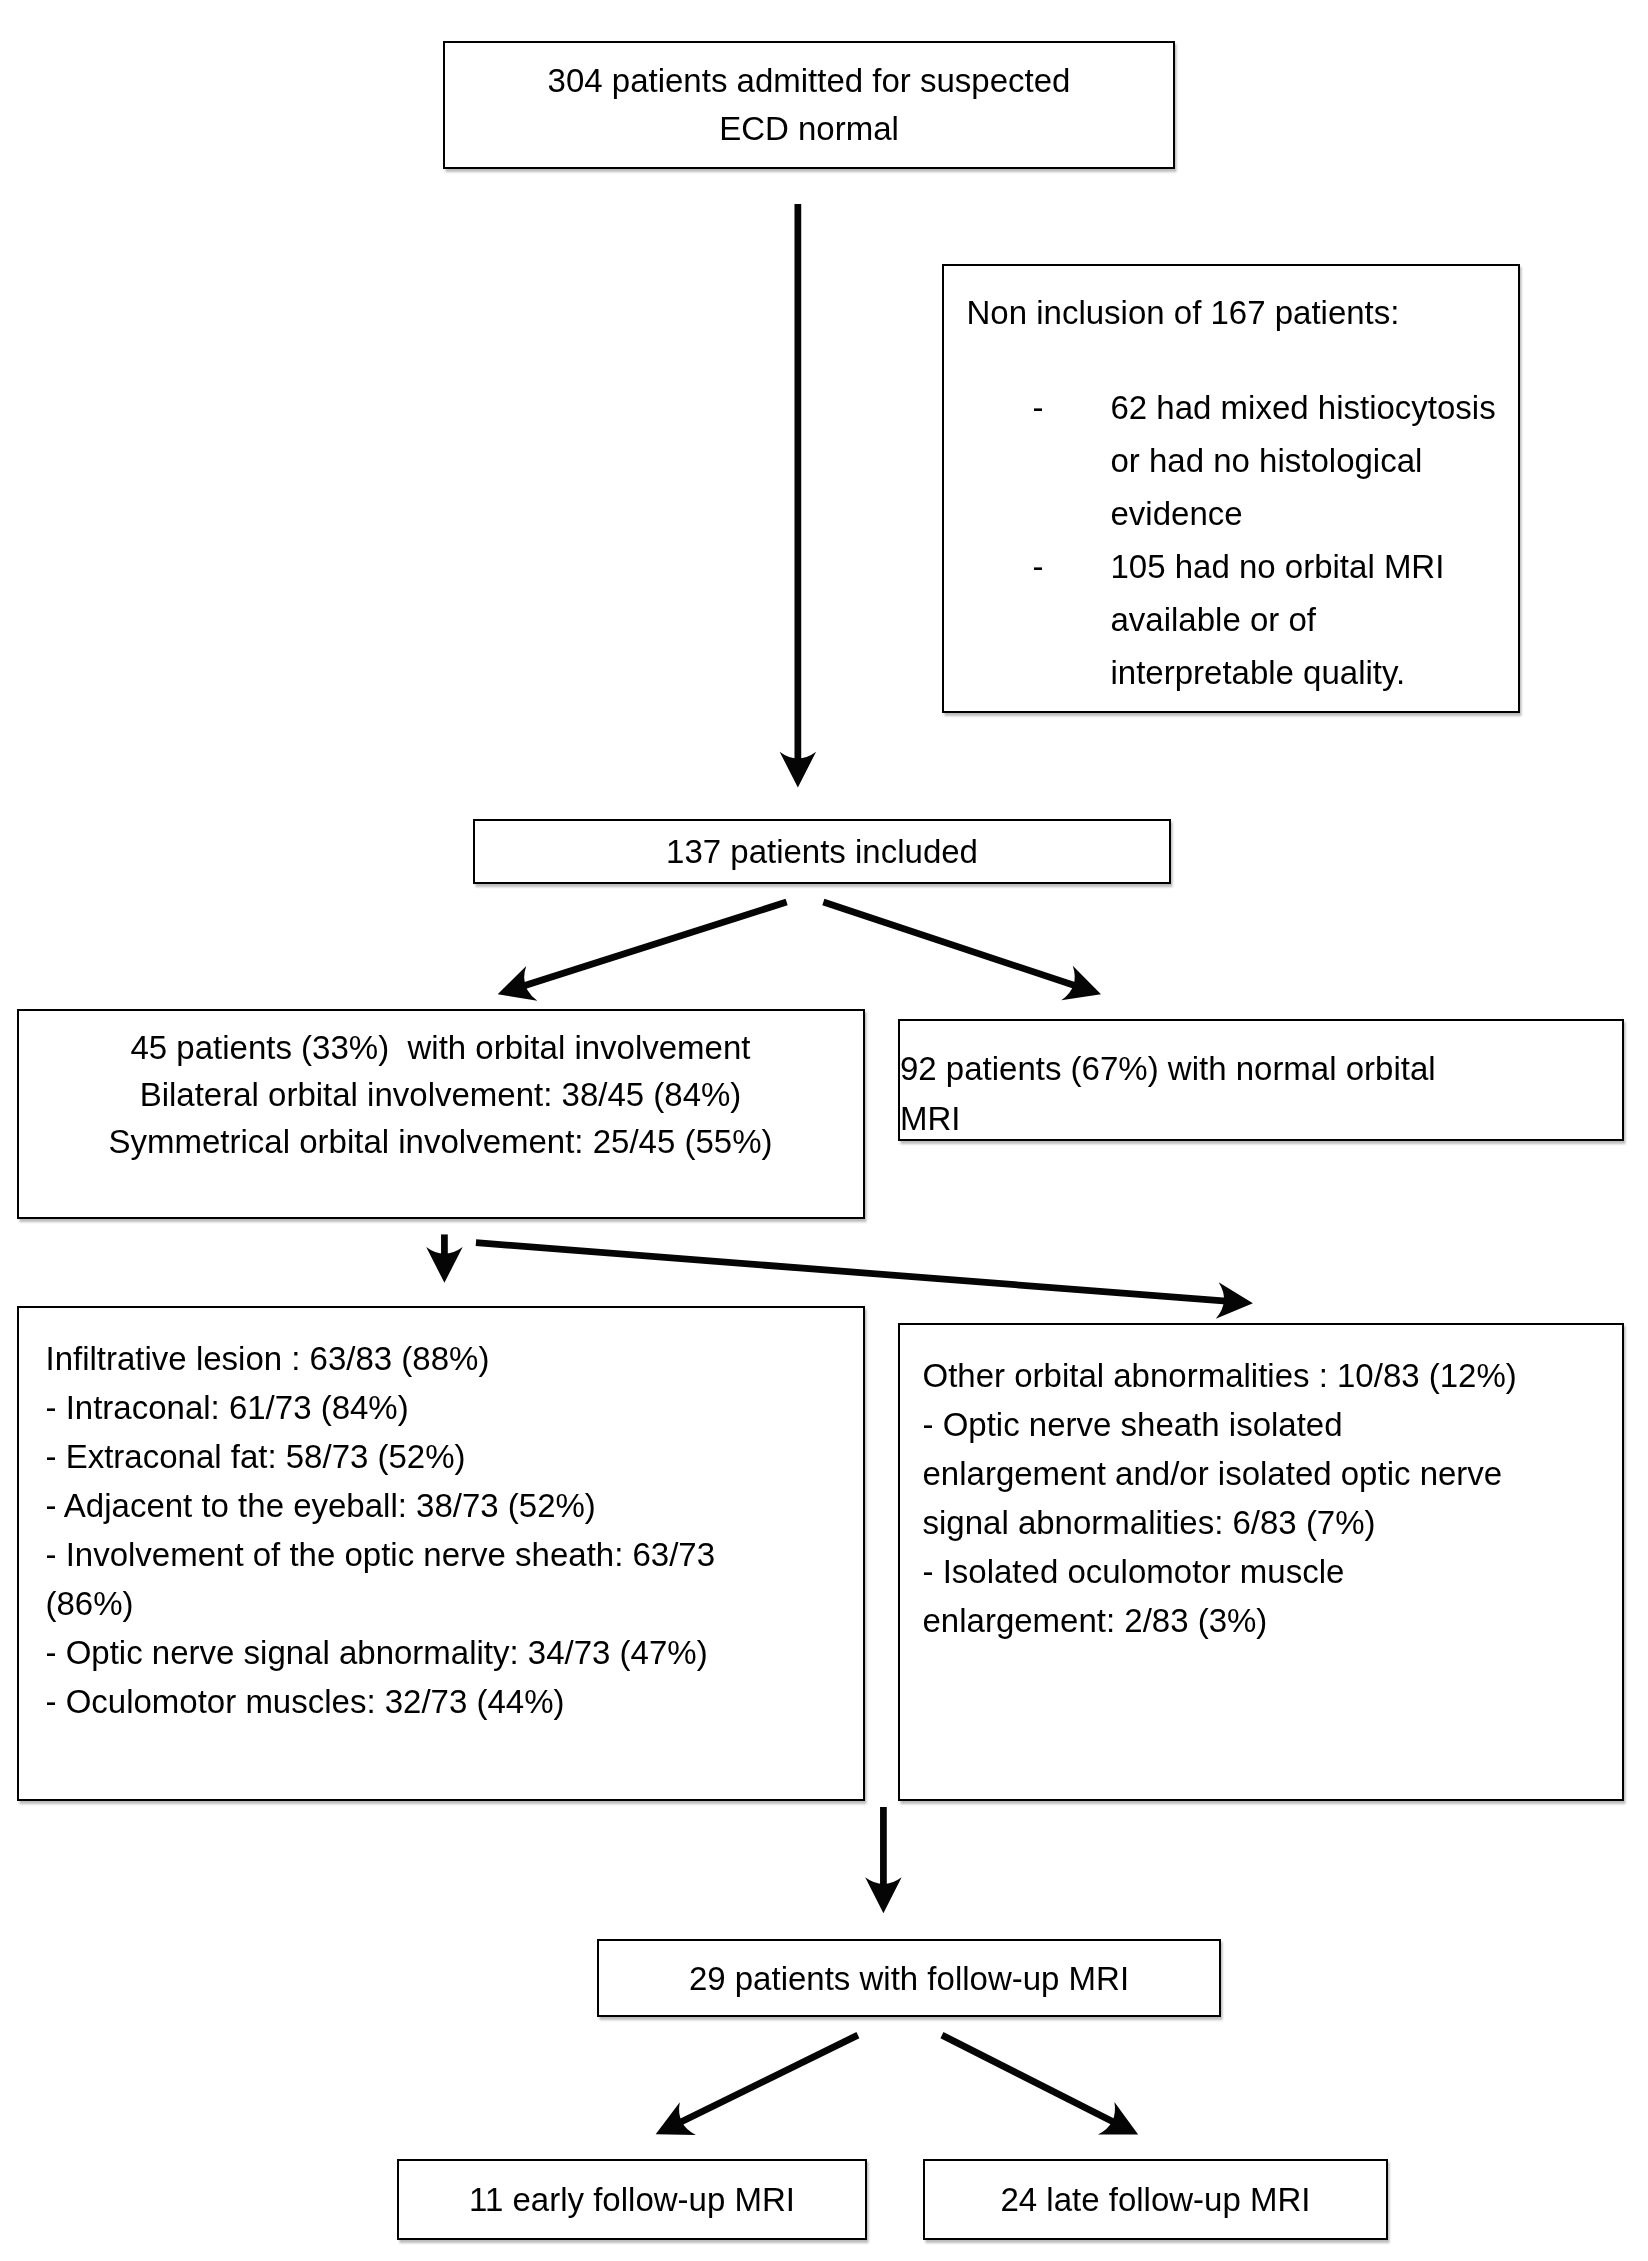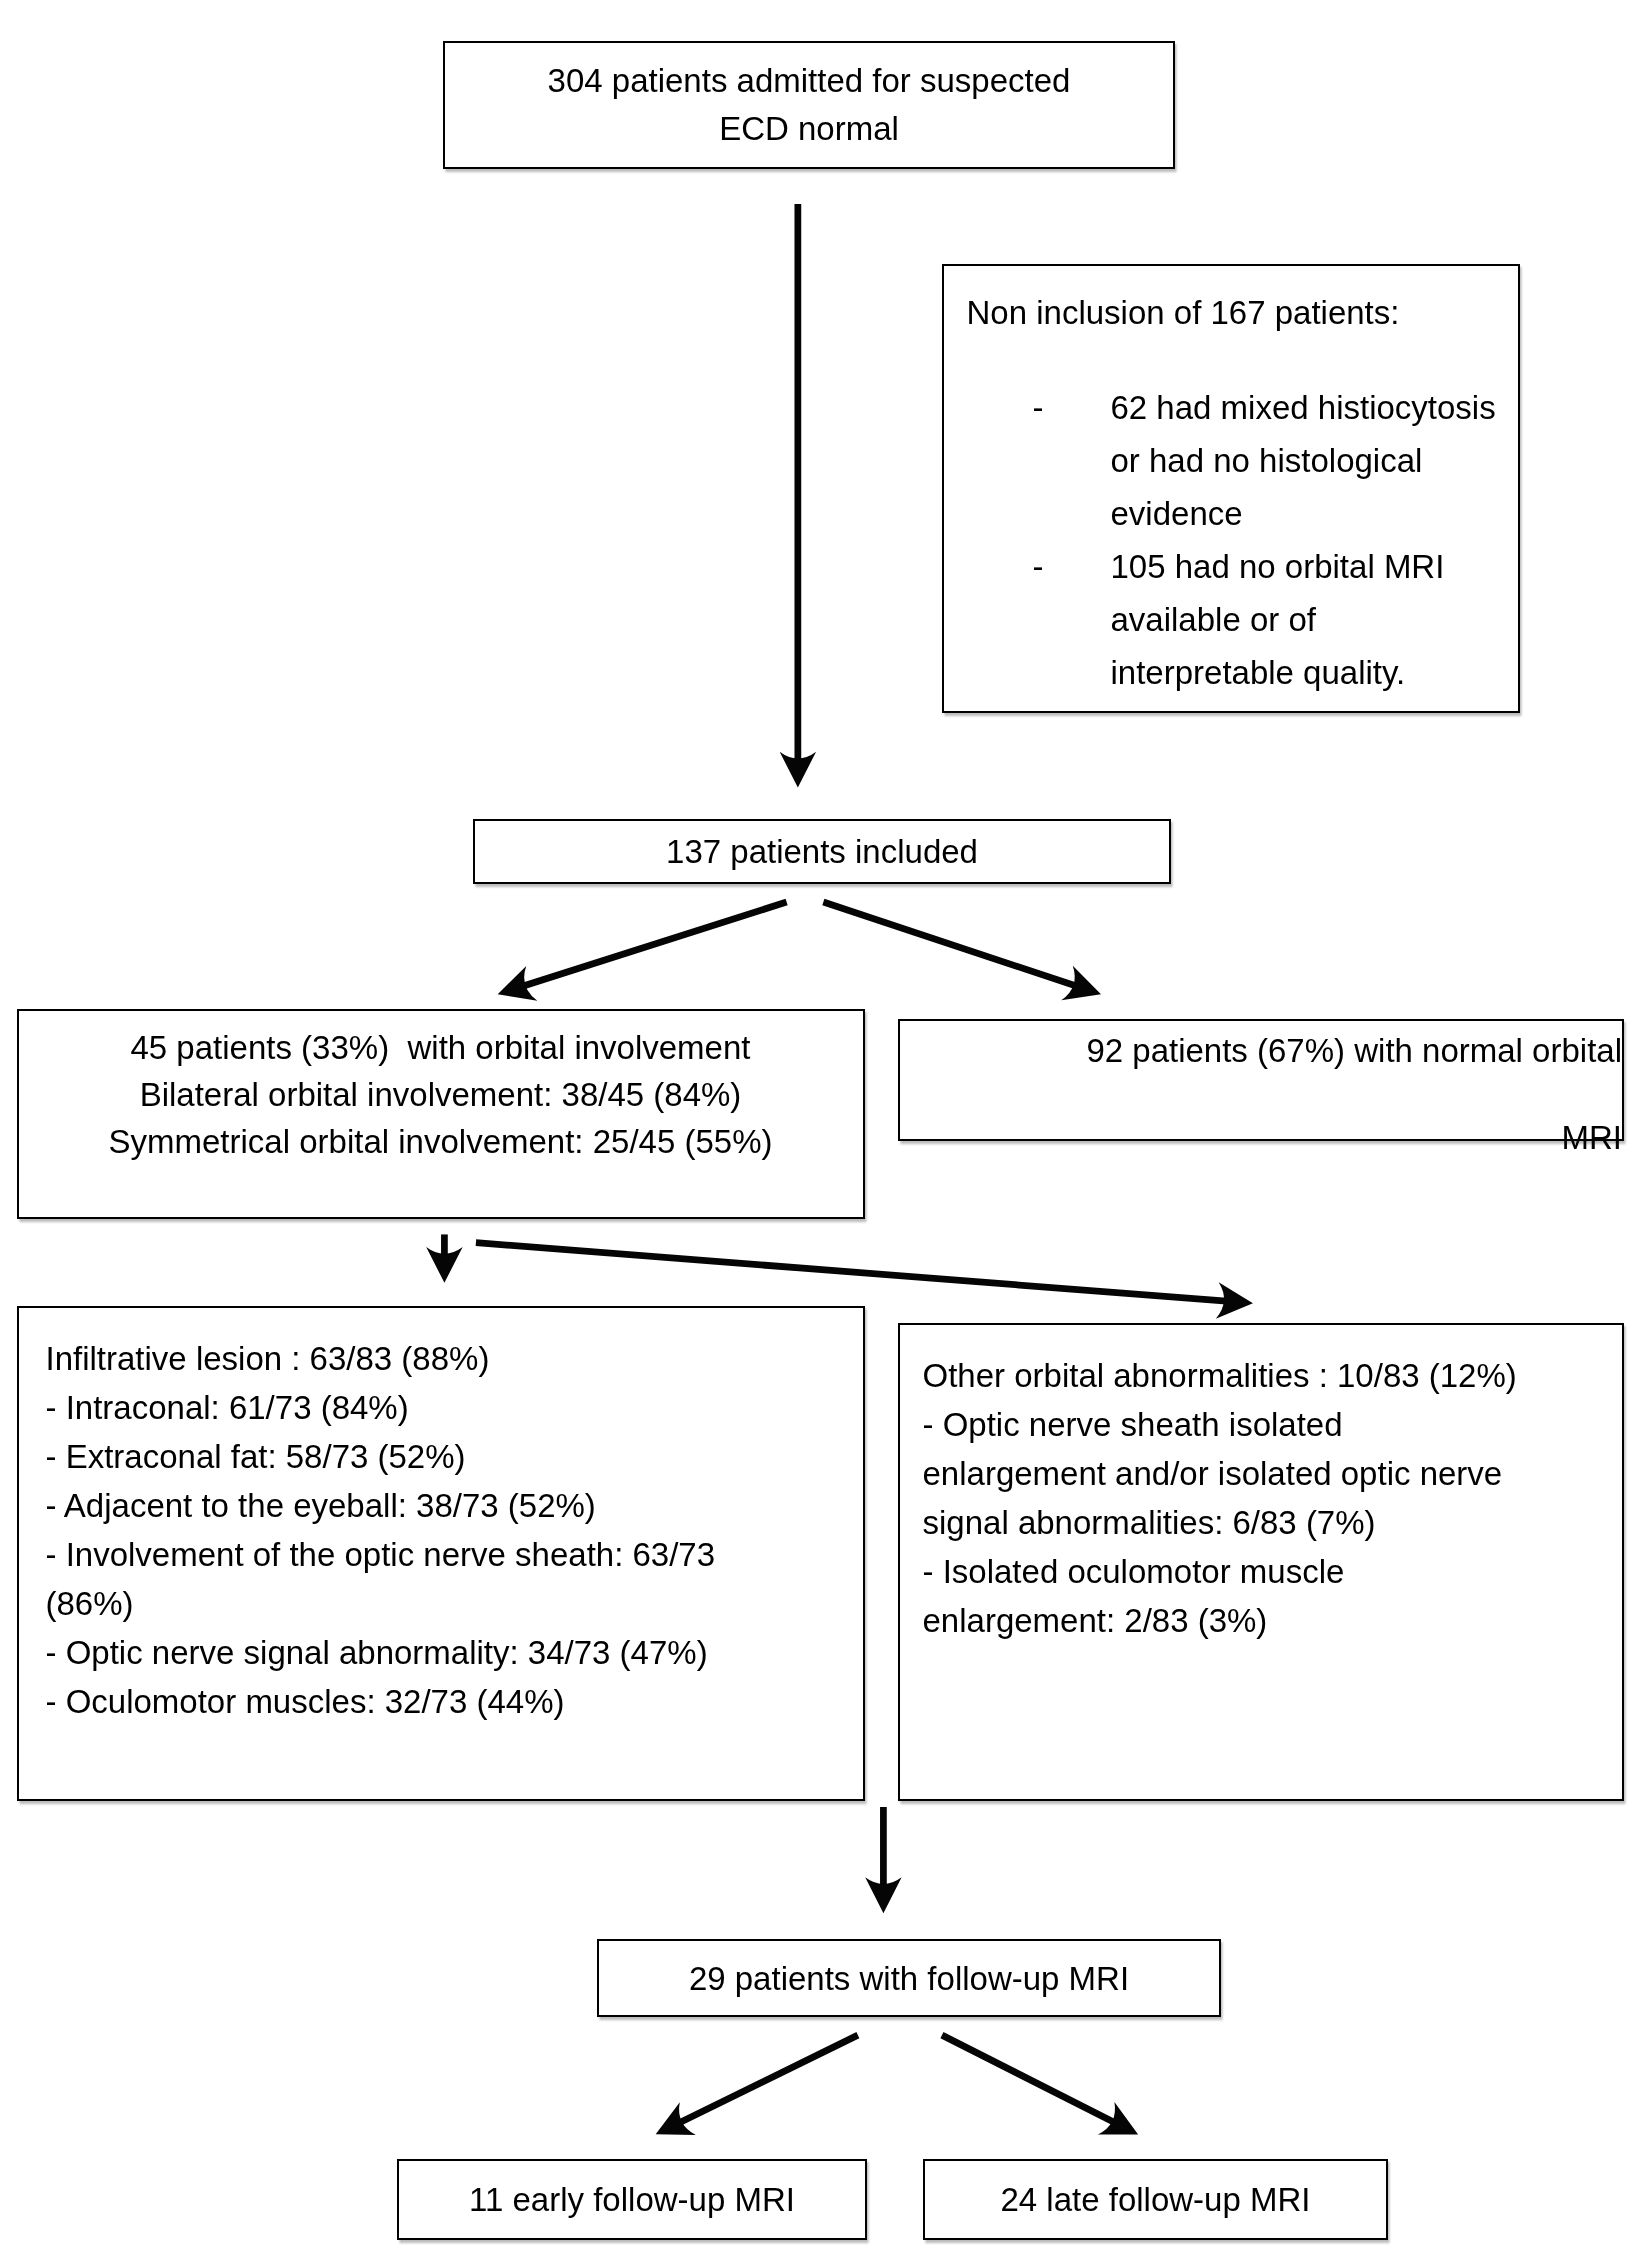--- a/index.html
+++ b/index.html
@@ -31,22 +31,22 @@
   
   #box-admitted{left:443px;top:41px;width:732px;height:128px;line-height:48px;}
   #box-non-inclusion{left:942px;top:264px;width:578px;height:449px;padding:19.5px 13.5px 0 22.5px;line-height:53px;}
   #box-non-inclusion .ni-title{margin-bottom:42px;}
   .ni-item{display:flex;padding-left:66px;}
   .ni-dash{width:78px;flex:0 0 78px;}
   .ni-text{flex:1;}
   #box-included{left:473px;top:819px;width:698px;height:65px;}
   #box-orbital{left:16.5px;top:1009px;width:848px;height:210px;padding-top:13px;line-height:47px;
     display:flex;flex-direction:column;align-items:center;text-align:center;}
-  #box-normal-mri{left:898px;top:1019px;width:726px;height:122px;padding-top:5px;line-height:50px;
-    display:flex;flex-direction:column;align-items:flex-end;text-align:center;gap:37px;}
+  #box-normal-mri{left:898px;top:1019px;width:726px;height:122px;padding-top:23px;line-height:50px;
+    display:flex;flex-direction:column;align-items:flex-start;text-align:center;}
   #box-infiltrative{left:16.5px;top:1306px;width:848px;height:495px;padding:25.5px 15px 0 27px;line-height:49px;}
   #box-other{left:898px;top:1323px;width:726px;height:478px;padding:25.5px 33px 0 22.5px;line-height:49px;}
   #box-followup{left:597px;top:1939px;width:624px;height:78px;}
   #box-early{left:397px;top:2159px;width:470px;height:81px;}
   #box-late{left:923px;top:2159px;width:465px;height:81px;}
   #arrows{position:absolute;left:0;top:0;width:1649px;height:2261px;pointer-events:none;}
 </style>
 </head>
 <body>
 

